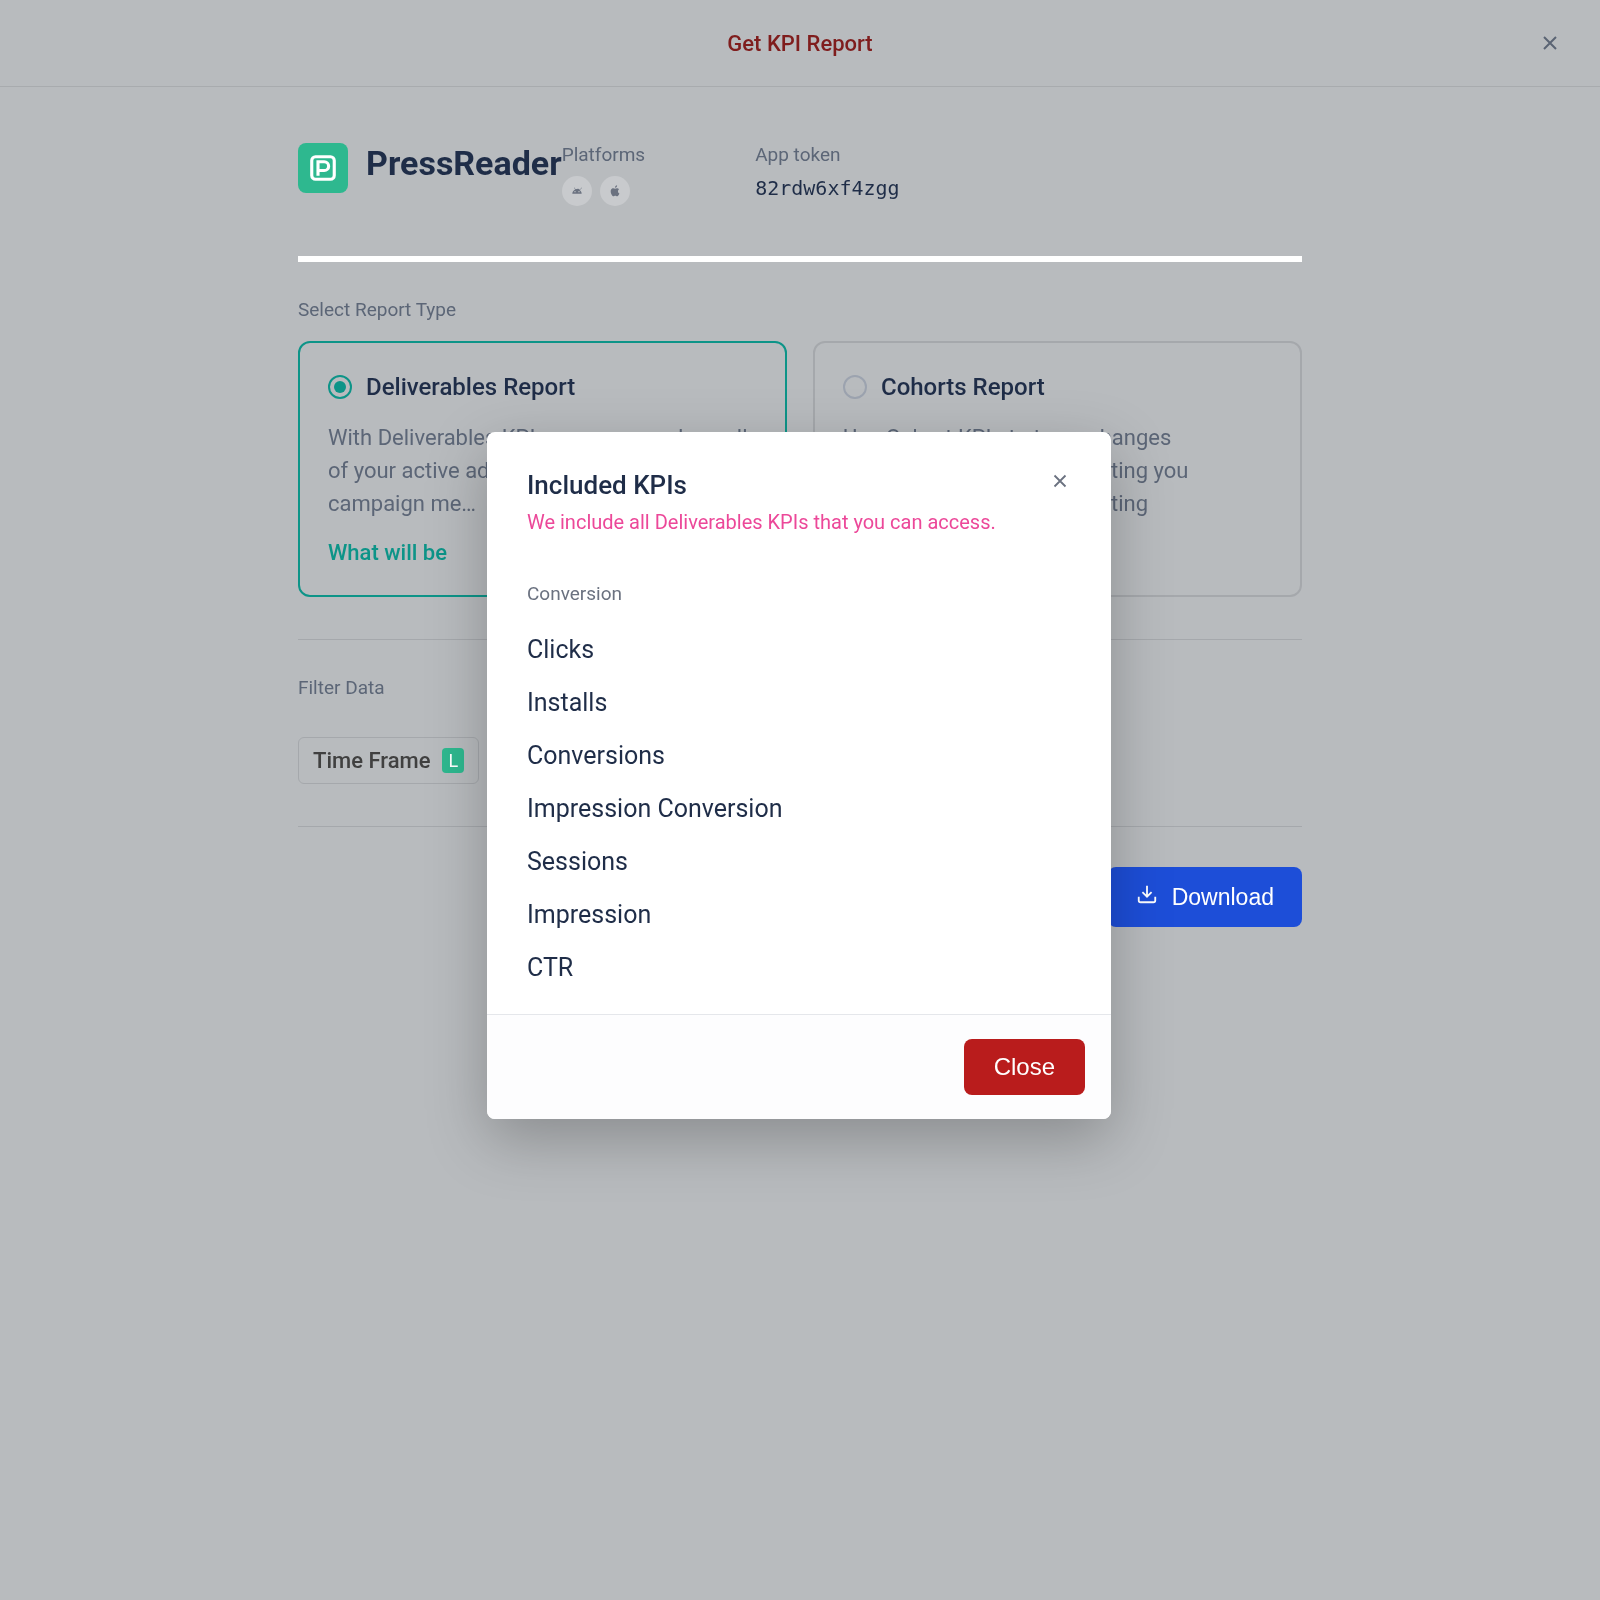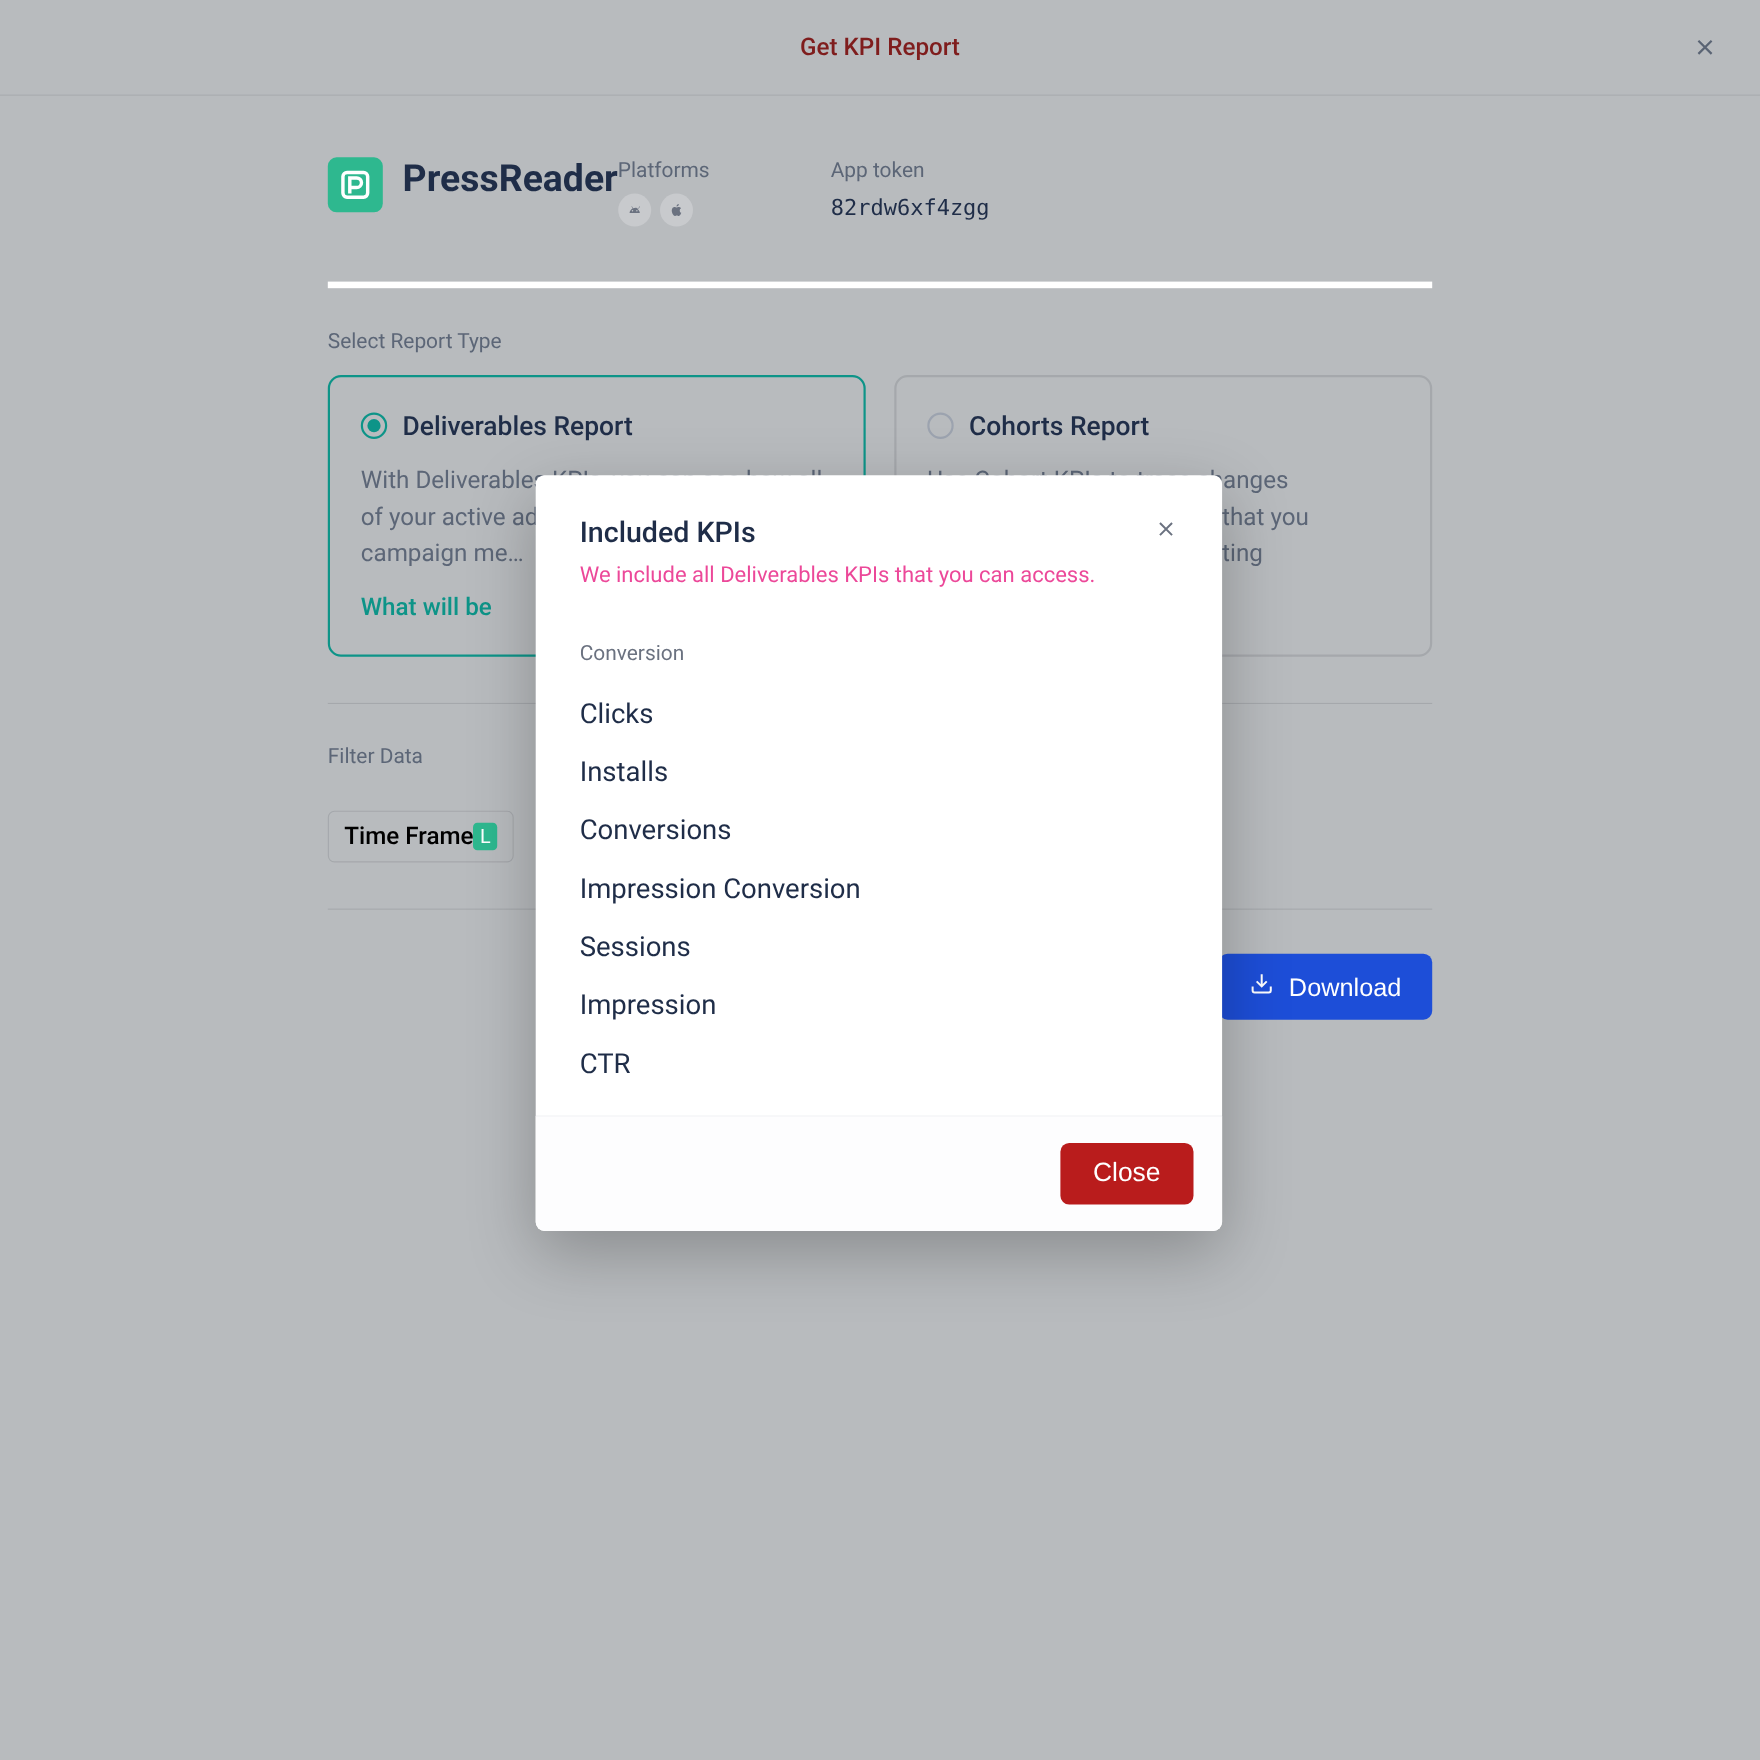--- a/index.html
+++ b/index.html
@@ -176,23 +176,24 @@
     .filter-box {
       display: inline-flex;
       align-items: center;
       border: 1px solid #a5a8ac;
       border-radius: 6px;
       padding: 10px 14px;
       background: transparent;
       margin-top: 18px;
     }
     .filter-label {
-      color: #000000;
+      color: #404040;
       font-size: 22px;
       font-weight: 500;
+      margin-right: 12px;
     }
     .filter-tag {
       background: #2eb88f;
       border-radius: 4px;
       color: white;
       font-size: 18px;
       padding: 2px 6px;
     }
     .download-row {
       border-top: 1px solid #a5a8ac;
@@ -357,21 +358,21 @@
         <div class="card-desc">With Deliverables KPIs, you can see how all of your active ads contribute to your overall campaign me…</div>
         <div class="card-link">What will be</div>
       </div>
       <div class="report-card">
         <div class="card-head">
           <div class="radio"></div>
           <div class="card-title">Cohorts Report</div>
         </div>
         <div class="card-desc">
           <span>Use Cohort KPIs to trace changes</span><br>
-          <span style="visibility:hidden">___________________________</span><span>that you</span><br>
+          <span style="visibility:hidden">___________________________</span><span>ting you</span><br>
           <span style="visibility:hidden">___________________________</span><span>ting</span>
         </div>
       </div>
     </div>
 
     <div class="filter-row">
       <div class="section-label" style="margin-top:0">Filter Data</div>
       <div class="filter-box">
         <span class="filter-label">Time Frame</span>
         <span class="filter-tag">L</span>

